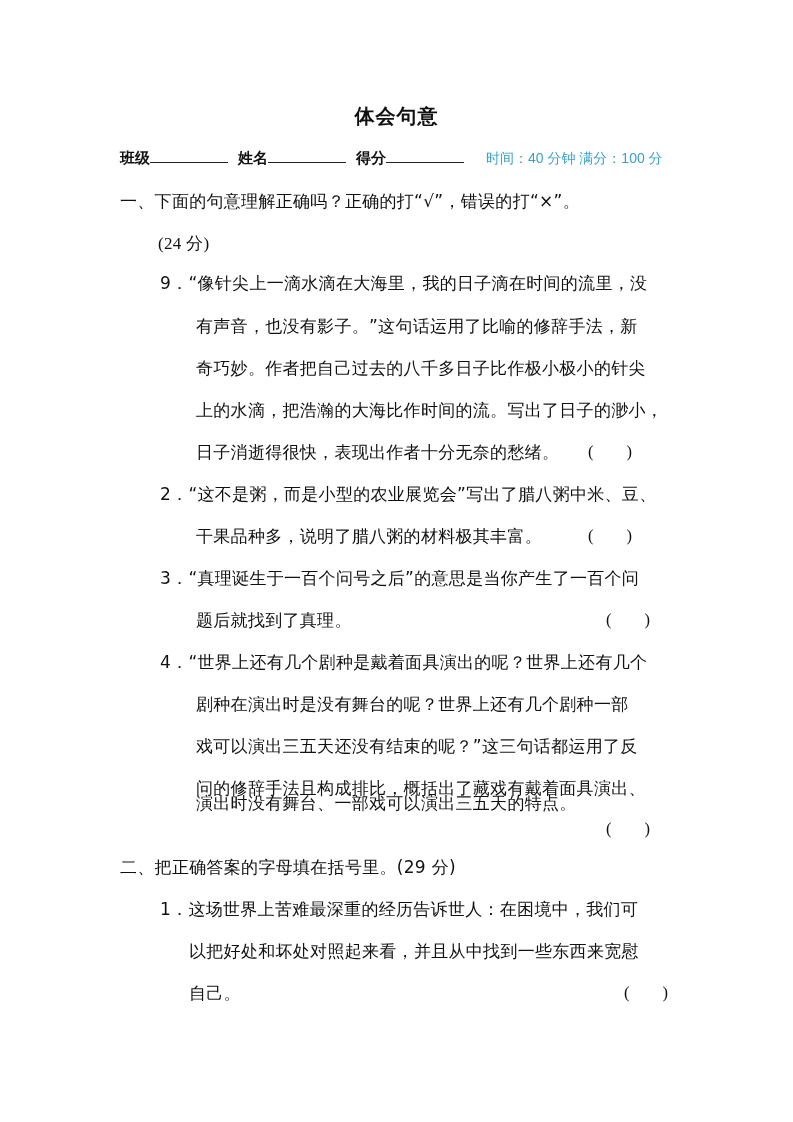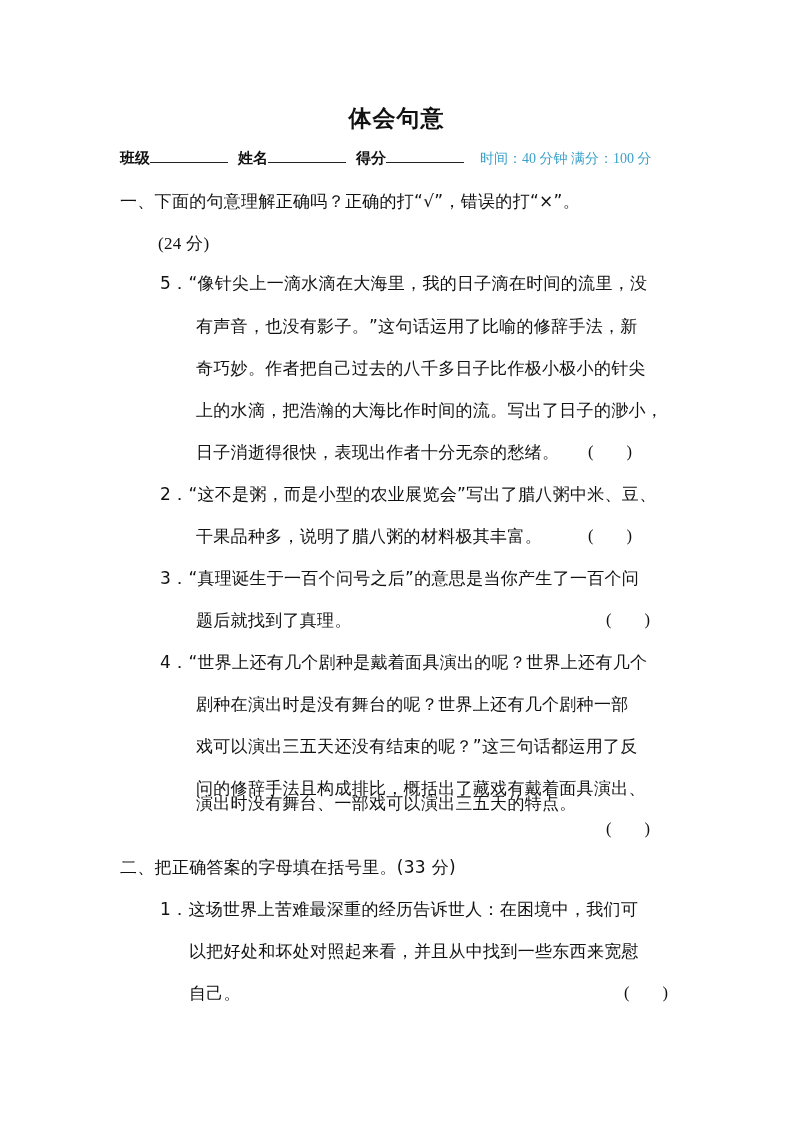--- a/index.html
+++ b/index.html
@@ -3,33 +3,33 @@
 <meta charset="utf-8">
 <style>
   html, body { margin: 0; padding: 0; background: #ffffff; }
   body {
     width: 793px; height: 1122px; position: relative; overflow: hidden;
     font-family: "DejaVu Sans", "Liberation Sans", sans-serif;
     color: #111;
   }
   .title {
     position: absolute; left: 0; width: 793px; top: 103px;
-    text-align: center; font-size: 23px; font-weight: bold; letter-spacing: 1px;
+    text-align: center; font-size: 20px; font-weight: bold; letter-spacing: 1px;
   }
   .info-row {
     position: absolute; top: 148px; left: 120px; width: 560px;
     font-size: 15px; display: flex; align-items: baseline;
   }
   .info-row .lbl { margin-right: 0; font-weight: bold; }
   .info-row .blank {
     display: inline-block; width: 78px; border-bottom: 1px solid #222;
     height: 14px; margin-right: 10px;
   }
   .info-row .meta {
-    color: #3aa0c8; font-family: Liberation Serif, serif; font-size: 14px; margin-left: 6px;
+    color: #3aa0c8; font-family: Liberation Sans, sans-serif; font-size: 14px; margin-left: 12px;
   }
   .line { position: absolute; font-size: 17px; white-space: nowrap; letter-spacing: 0.3px; }
   .sec { left: 120px; }
   .score { left: 158px; font-family: "Liberation Serif", serif; }
   .q { left: 160px; }
   .cont { left: 196px; }
   .cont2 { left: 189px; }
   .paren { position: absolute; font-family: "Liberation Serif", serif; font-size: 16.5px; }
 </style>
 </head>
@@ -44,21 +44,21 @@
   <span class="blank"></span>
   <span class="lbl">得分</span>
   <span class="blank"></span>
   <span class="meta">时间：40 分钟  满分：100 分</span>
 </div>
 
 <div class="line sec" style="top:190px">一、下面的句意理解正确吗？正确的打“√”，错误的打“×”。</div>
 <div class="line score" style="top:232px">(24 分)</div>
 
 <div>
-  <div class="line q" style="top:272px">5．“像针尖上一滴水滴在大海里，我的日子滴在时间的流里，没</div>
+  <div class="line q" style="top:272px">9．“像针尖上一滴水滴在大海里，我的日子滴在时间的流里，没</div>
   <div class="line cont" style="top:315px">有声音，也没有影子。”这句话运用了比喻的修辞手法，新</div>
   <div class="line cont" style="top:357px">奇巧妙。作者把自己过去的八千多日子比作极小极小的针尖</div>
   <div class="line cont" style="top:399px">上的水滴，把浩瀚的大海比作时间的流。写出了日子的渺小，</div>
   <div class="line cont" style="top:441px">日子消逝得很快，表现出作者十分无奈的愁绪。</div>
   <span class="paren" style="left:588px;top:441px">(　　)</span>
 </div>
 
 <div>
   <div class="line q" style="top:483px">2．“这不是粥，而是小型的农业展览会”写出了腊八粥中米、豆、</div>
   <div class="line cont" style="top:525px">干果品种多，说明了腊八粥的材料极其丰富。</div>
@@ -73,20 +73,20 @@
 
 <div>
   <div class="line q" style="top:651px">4．“世界上还有几个剧种是戴着面具演出的呢？世界上还有几个</div>
   <div class="line cont" style="top:693px">剧种在演出时是没有舞台的呢？世界上还有几个剧种一部</div>
   <div class="line cont" style="top:735px">戏可以演出三五天还没有结束的呢？”这三句话都运用了反</div>
   <div class="line cont" style="top:777px">问的修辞手法且构成排比，概括出了藏戏有戴着面具演出、</div>
   <div class="line cont" style="top:792px">演出时没有舞台、一部戏可以演出三五天的特点。</div>
   <span class="paren" style="left:606px;top:818px">(　　)</span>
 </div>
 
-<div class="line sec" style="top:856px">二、把正确答案的字母填在括号里。(33 分)</div>
+<div class="line sec" style="top:856px">二、把正确答案的字母填在括号里。(29 分)</div>
 
 <div>
   <div class="line q" style="top:898px">1．这场世界上苦难最深重的经历告诉世人：在困境中，我们可</div>
   <div class="line cont2" style="top:940px">以把好处和坏处对照起来看，并且从中找到一些东西来宽慰</div>
   <div class="line cont2" style="top:982px">自己。</div>
   <span class="paren" style="left:624px;top:982px">(　　)</span>
 </div>
 
 </body></html>

